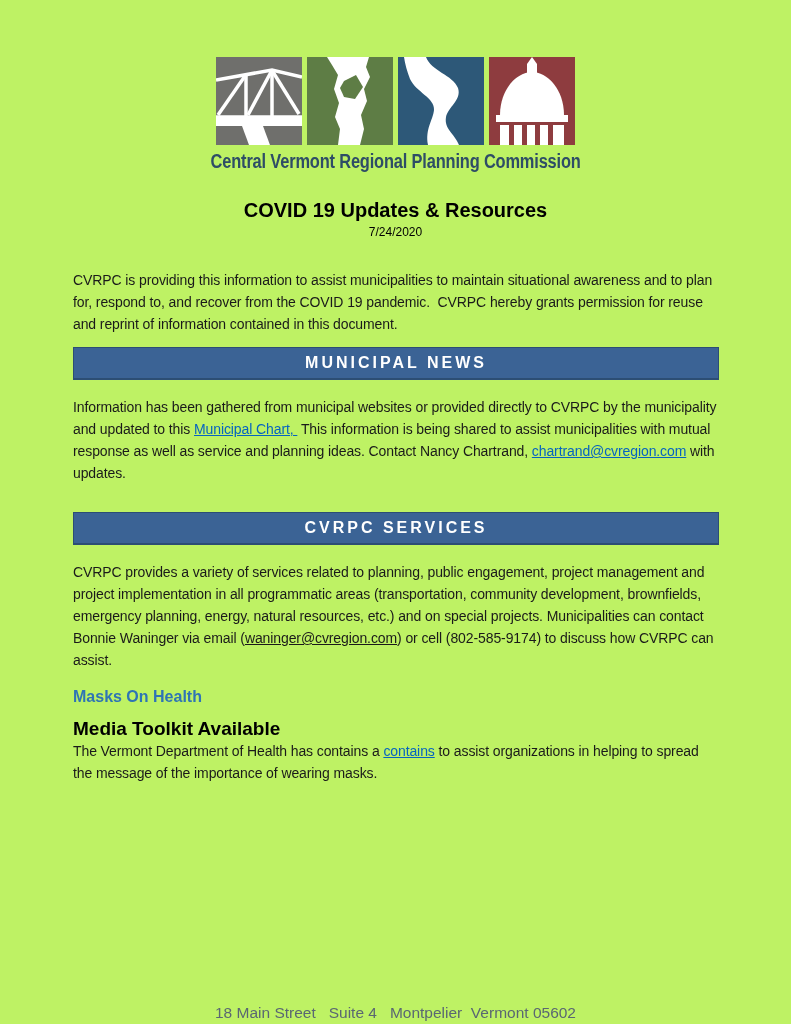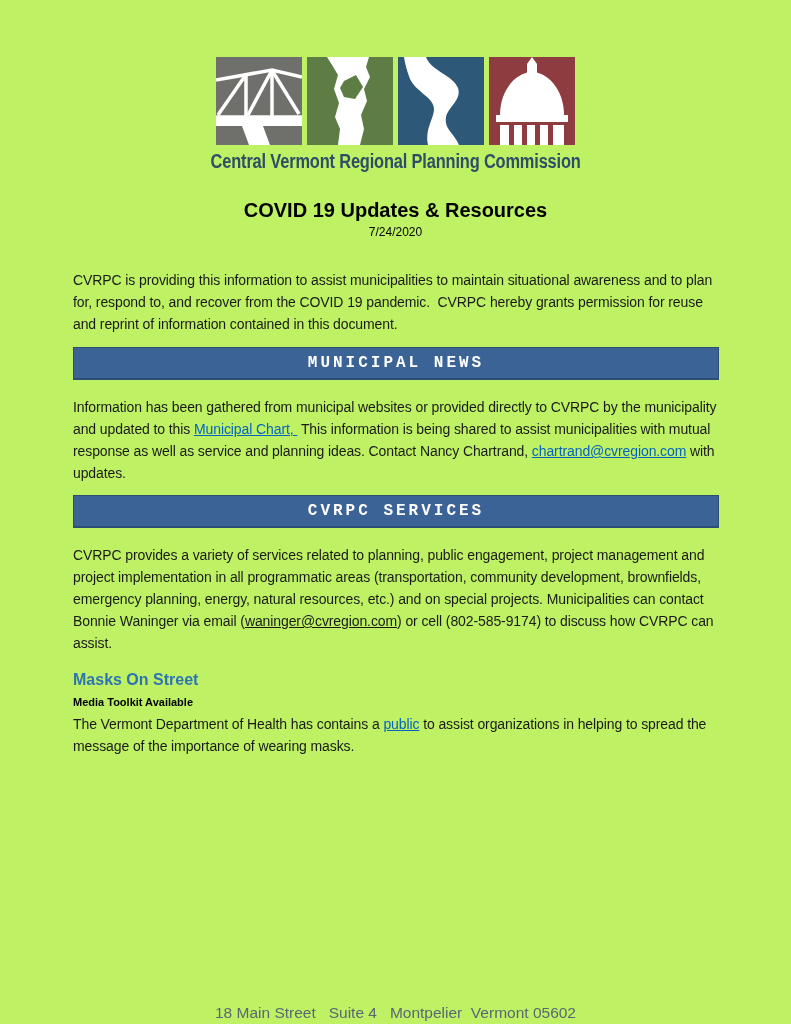--- a/index.html
+++ b/index.html
@@ -59,42 +59,41 @@
     background: #3B6395;
     border: 1px solid #2C4E74;
     border-bottom-width: 2px;
     display: flex;
     align-items: center;
     justify-content: center;
     color: #ffffff;
     font-size: 16px;
     font-weight: bold;
     letter-spacing: 3px;
-    font-family: Liberation Mono, monospace;
   }
   .banner-municipal { margin-top: 12px; }
-  .banner-services  { margin-top: 11px; }
+  .banner-services  { margin-top: 28px; }
   .banner-resources { margin-top: 10px; }
   .p-section { margin-top: 16px; }
   a.link, span.link {
     color: #0563C1;
     text-decoration: underline;
     cursor: pointer;
   }
   .link-bold { font-weight: normal; }
   .link-dark { color: #1a1a1a; text-decoration: underline; cursor: pointer; }
   .masks-heading {
     margin-top: 17px;
     font-size: 16px;
     font-weight: bold;
     color: #2E74B5;
   }
   .toolkit-heading {
-    margin-top: 2px;
-    font-size: 11px;
+    margin-top: 12px;
+    font-size: 19px;
     font-weight: bold;
     color: #000;
     line-height: 22px;
   }
   
   .footer {
     position: absolute;
     top: 958px;
     left: 0;
     width: 100%;
@@ -170,24 +169,24 @@
 
     <p class="para p-section"><span>Information has been gathered from municipal websites or provided directly to CVRPC by the municipality and updated to this </span><a class="link link-bold">Municipal Chart, </a><span> This information is being shared to assist municipalities with mutual response as well as service and planning ideas. Contact Nancy Chartrand, </span><a class="link">chartrand@cvregion.com</a><span> with updates.</span></p>
 
     <div class="banner banner-services">
       <span>CVRPC SERVICES</span>
     </div>
 
     <p class="para p-section"><span>CVRPC provides a variety of services related to planning, public engagement, project management and project implementation in all programmatic areas (transportation, community development, brownfields, emergency planning, energy, natural resources, etc.) and on special projects. Municipalities can contact Bonnie Waninger via email (</span><a class="link-dark">waninger@cvregion.com</a><span>) or cell (802-585-9174) to discuss how CVRPC can assist.</span></p>
 
 
-    <div class="masks-heading">Masks On Street</div>
+    <div class="masks-heading">Masks On Health</div>
     <div class="toolkit-heading">Media Toolkit Available</div>
 
-    <p class="para"><span>The Vermont Department of Health has contains a </span><a class="link">public</a><span> to assist organizations in helping to spread the message of the importance of wearing masks.</span></p>
+    <p class="para"><span>The Vermont Department of Health has contains a </span><a class="link">contains</a><span> to assist organizations in helping to spread the message of the importance of wearing masks.</span></p>
 
   </div>
 
   <div class="footer">
     <div>18 Main Street   Suite 4   Montpelier  Vermont 05602</div>
     
   </div>
 
 </div>
 

